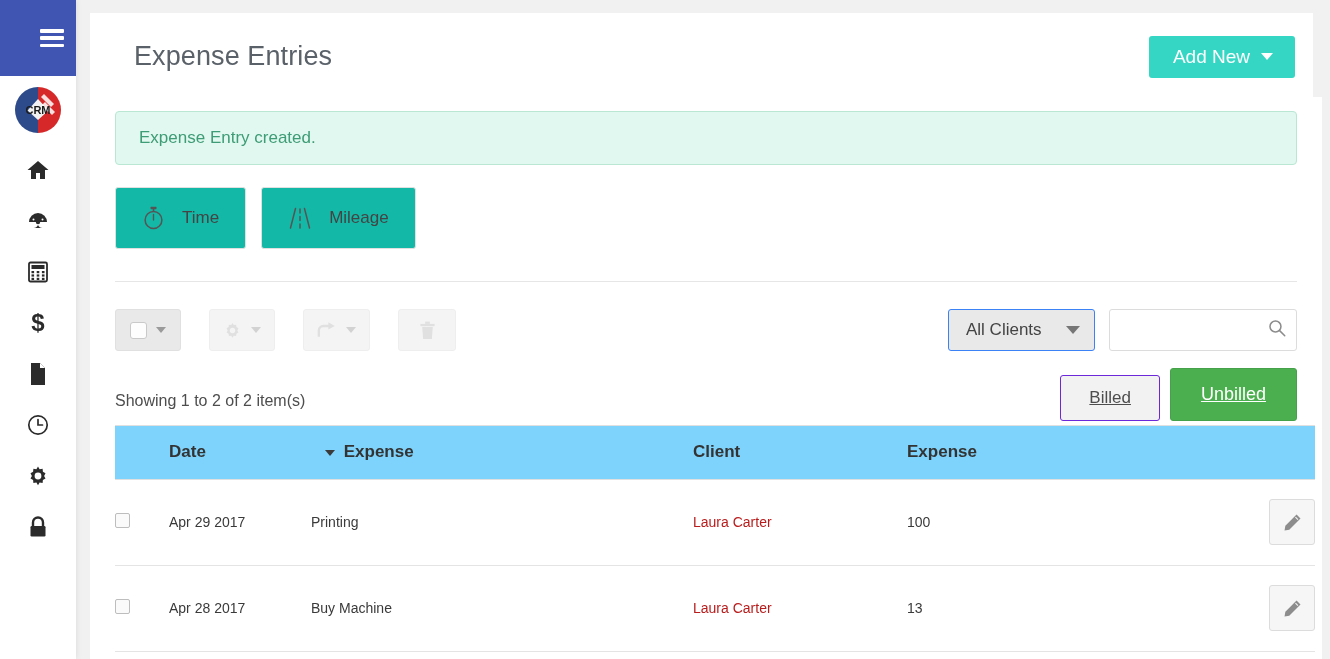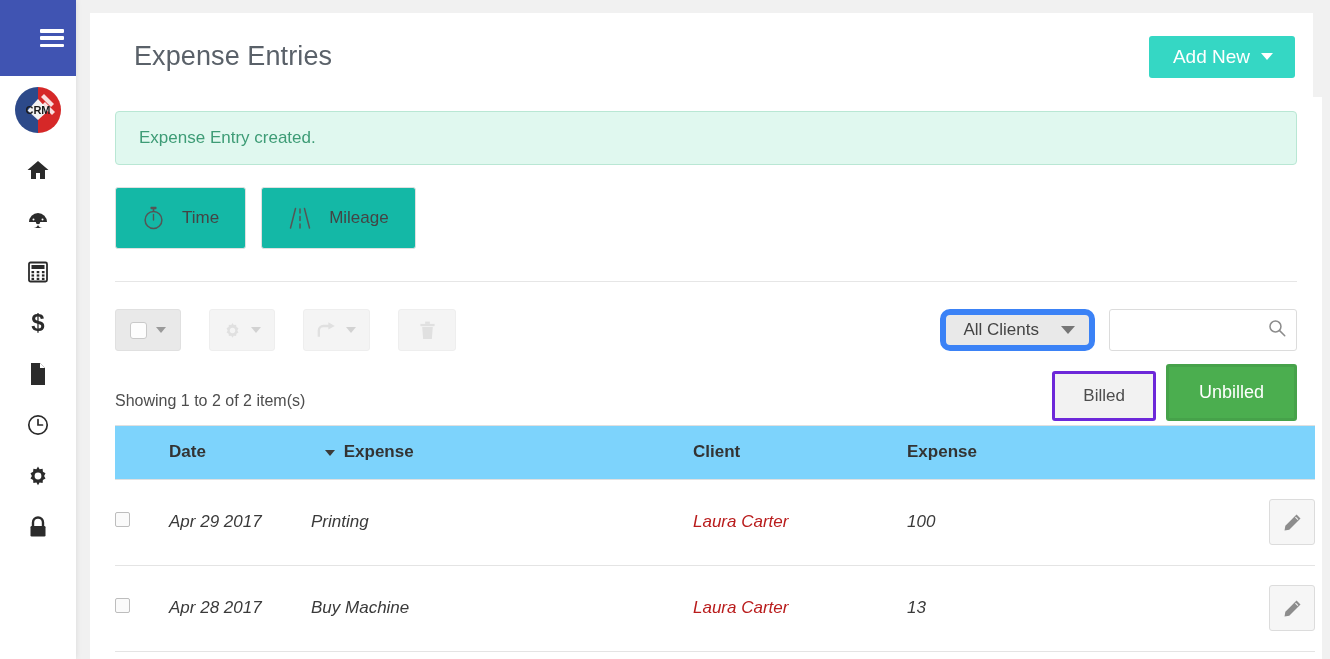--- a/index.html
+++ b/index.html
@@ -182,22 +182,22 @@
     border-left: 5px solid transparent;
     border-right: 5px solid transparent;
     border-top: 6px solid #d2d2d2;
     display: inline-block;
   }
   .tb-icon-faint { color: #e2e2e2; display: flex; align-items: center; }
 
   .toolbar-spacer { flex: 1; }
   .select-clients {
     background: #e9e9e9;
-    border: 6px solid #3b82f6;
-    border-radius: 10px;
+    border: 1px solid #3b82f6;
+    border-radius: 3px;
     height: 42px;
     min-width: 147px;
     display: inline-flex;
     align-items: center;
     justify-content: space-between;
     padding: 0 14px 0 17px;
     font-size: 17px;
     color: #444;
     cursor: pointer;
     margin-right: 14px;
@@ -239,29 +239,30 @@
   .showing-row {
     display: flex;
     align-items: flex-end;
     padding-top: 36px;
     height: 70px;
   }
   .showing-text { font-size: 16px; color: #4d4d4d; padding-bottom: 11px; }
   .showing-spacer { flex: 1; }
   .billed-group { display: flex; align-items: flex-end; }
   .billed-btn {
-    border: 3px solid #6d28d9;
+    border: 1px solid #6d28d9;
     background: #f2f2f2;
     color: #4d4d4d;
     font-size: 17px;
     font-family: "Liberation Sans", sans-serif;
     border-radius: 3px;
     padding: 13px 28px 14px;
     cursor: pointer;
     line-height: 1;
+    text-decoration: underline;
   }
   .billed-btn.active {
     background: #4bae4f;
     border-color: #46a24a;
     color: #ffffff;
     padding: 16px 30px 17px;
     border-radius: 3px;
     font-size: 18px;
     margin-left: 10px;
   }
@@ -296,26 +297,25 @@
     width: 0; height: 0;
     border-left: 5px solid transparent;
     border-right: 5px solid transparent;
     border-top: 6px solid #3a3a3a;
     margin-left: 14px;
     margin-right: 4px;
     vertical-align: middle;
   }
 
   table.data-table tbody td {
-    font-size: 17px;
+    font-size: 14px;
     color: #3a3a3a;
     padding: 19px 0 20px 0;
     border-bottom: 1px solid #e4e4e4;
     vertical-align: middle;
-    font-style: italic;
   }
   .row-cb {
     width: 15px; height: 15px;
     border: 1px solid #bdbdbd;
     border-radius: 2px;
     background: #fafafa;
     display: inline-block;
     cursor: pointer;
   }
   .client-link { color: #b91c1c; text-decoration: none; cursor: pointer; }

